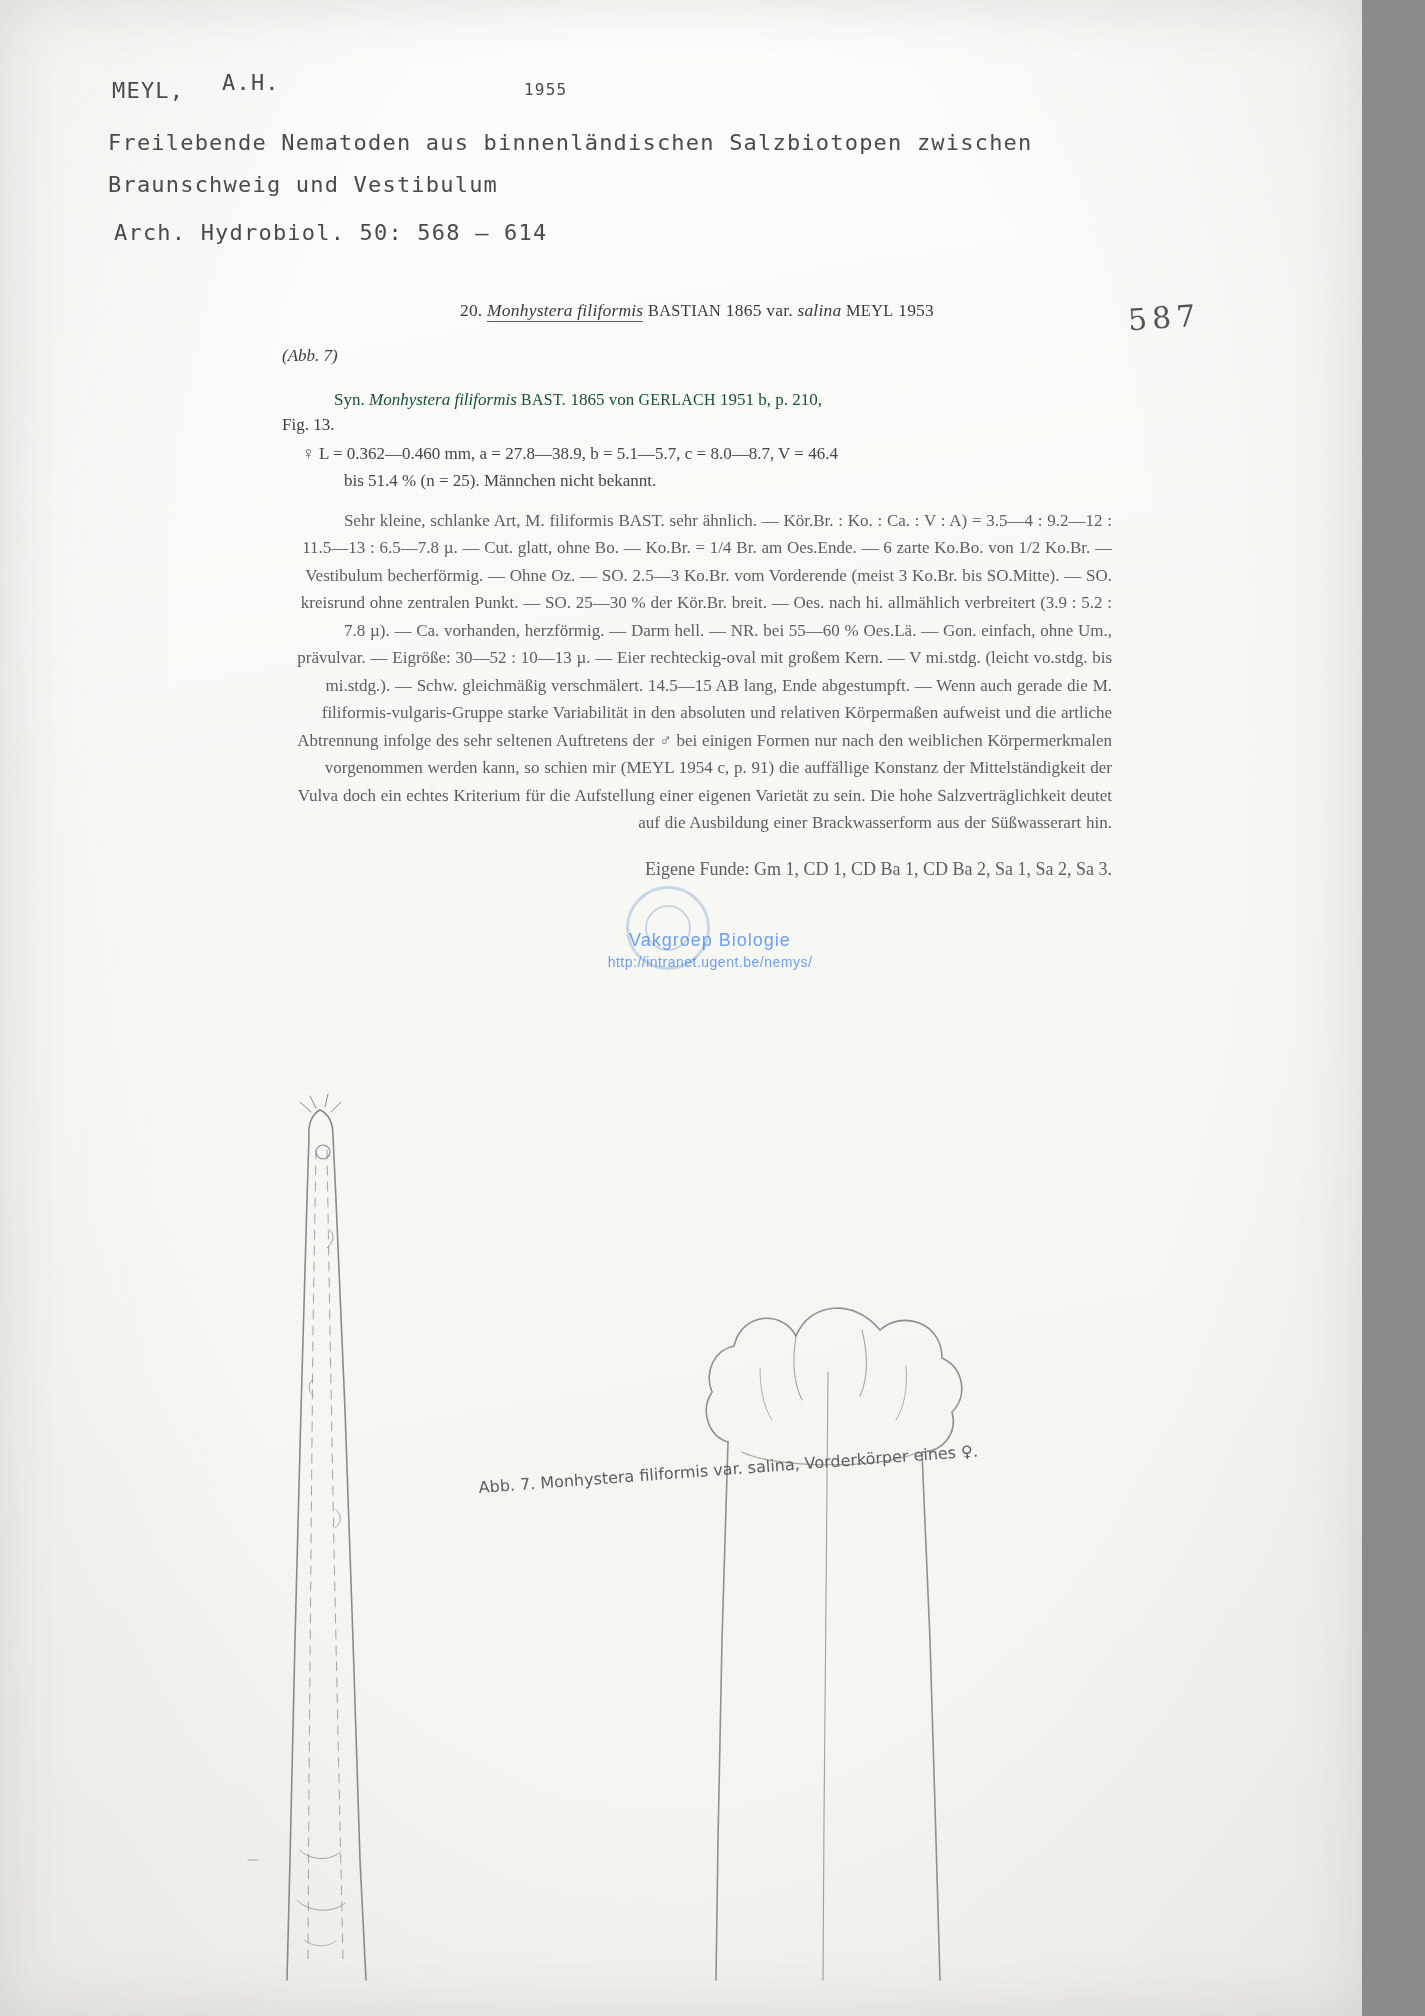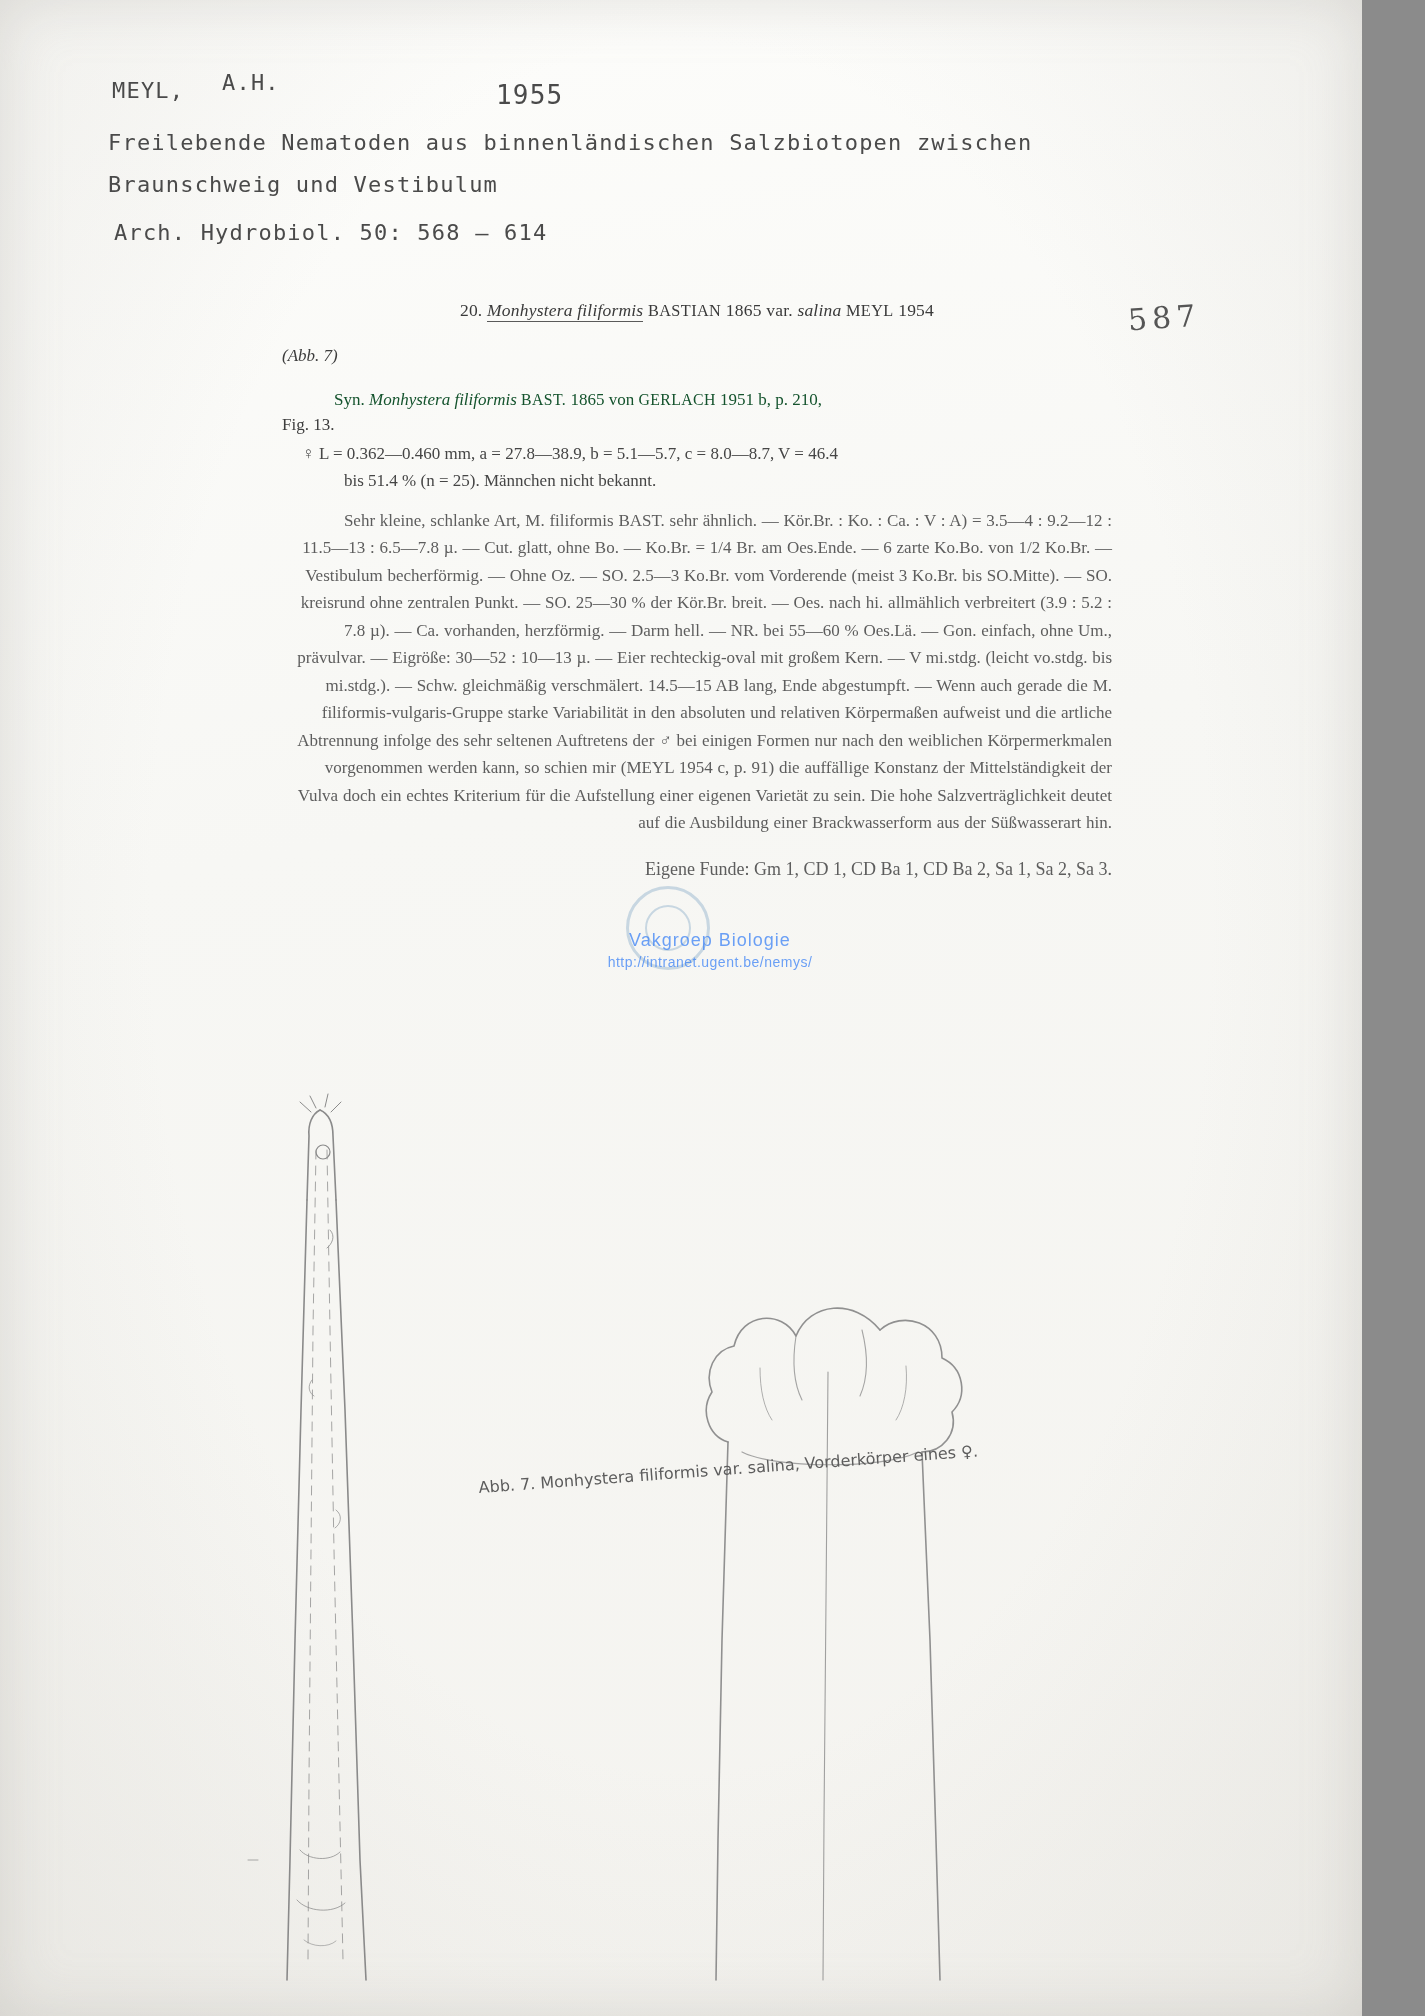--- a/index.html
+++ b/index.html
@@ -43,23 +43,23 @@
     left: 112px;
     top: 78px;
     font-size: 22px;
   }
   #author-initials {
     left: 222px;
     top: 70px;
     font-size: 22px;
   }
   #year-line {
-    left: 496px;
+    left: 524px;
     top: 80px;
-    font-size: 26px;
+    font-size: 16px;
   }
   #title-line-1 {
     left: 108px;
     top: 130px;
     font-size: 22px;
   }
   #title-line-2 {
     left: 108px;
     top: 172px;
     font-size: 22px;
@@ -229,21 +229,21 @@
   <div class="body-col">
 
     <div class="sp-head">
       <span class="num">20.</span>
       <span class="sp-name">Monhystera filiformis</span>
       <span class="smallcaps">BASTIAN</span>
       <span>1865</span>
       <span>var.</span>
       <span style="font-style:italic">salina</span>
       <span class="smallcaps">MEYL</span>
-      <span>1954</span>
+      <span>1953</span>
     </div>
 
     <div class="fig-line fig-ref">(Abb. 7)</div>
 
     <div class="syn-line">
       <span>Syn.</span>
       <span class="it">Monhystera filiformis</span>
       <span class="smallcaps">BAST.</span>
       <span>1865</span>
       <span>von</span>

